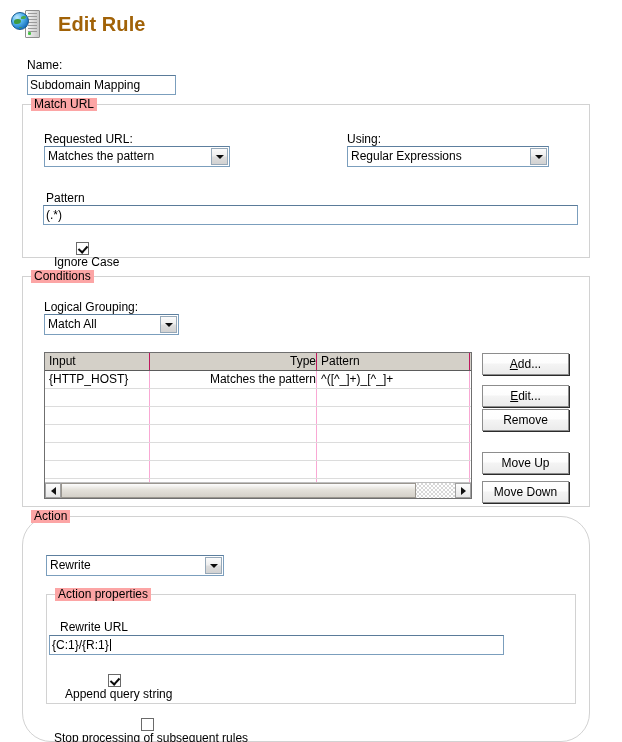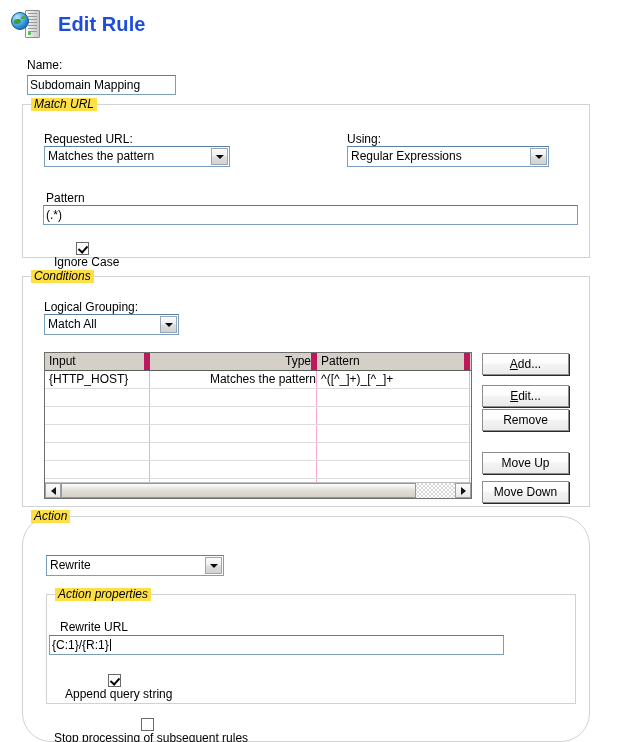--- a/index.html
+++ b/index.html
@@ -77,21 +77,21 @@
     position: absolute;
     left: 2px; top: 6px;
     width: 7px; height: 5px;
     background: #3f9b3f;
     border-radius: 50% 40% 60% 30%;
     box-shadow: 6px -4px 0 -1px #4aa94a, 3px 6px 0 -2px #3f9b3f;
   }
   .page-title {
     font-size: 20px;
     font-weight: bold;
-    color: #1d4ed8;
+    color: #a16207;
     margin-left: 12px;
     letter-spacing: 0.1px;
   }
 
   
   .field-label {
     font-size: 12px;
     color: #000;
     line-height: 14px;
   }
@@ -156,26 +156,25 @@
   
   .groupbox {
     position: absolute;
     border: 1px solid #d2d2d2;
     box-sizing: border-box;
   }
   .groupbox > .gb-title {
     position: absolute;
     top: -7px;
     left: 8px;
-    background: #fde047;
+    background: #fca5a5;
     padding: 0 3px;
     font-size: 12px;
     color: #000;
     line-height: 13px;
-    font-style: italic;
   }
 
   
   .checkrow {
     position: absolute;
     display: flex;
     align-items: center;
     flex-direction: column;
   }
   .cbox {
@@ -233,21 +232,21 @@
     display: flex;
     height: 18px;
     background: #d4d0c8;
     border-bottom: 1px solid #5b5b5b;
     box-sizing: border-box;
   }
   .grid-head .gh {
     font-size: 12px;
     line-height: 17px;
     padding-left: 4px;
-    border-right: 6px solid #be185d;
+    border-right: 1px solid #be185d;
     box-sizing: border-box;
     overflow: hidden;
     white-space: nowrap;
   }
   .grid-row {
     display: flex;
     height: 18px;
     border-bottom: 1px solid #dcdcdc;
     box-sizing: border-box;
   }

